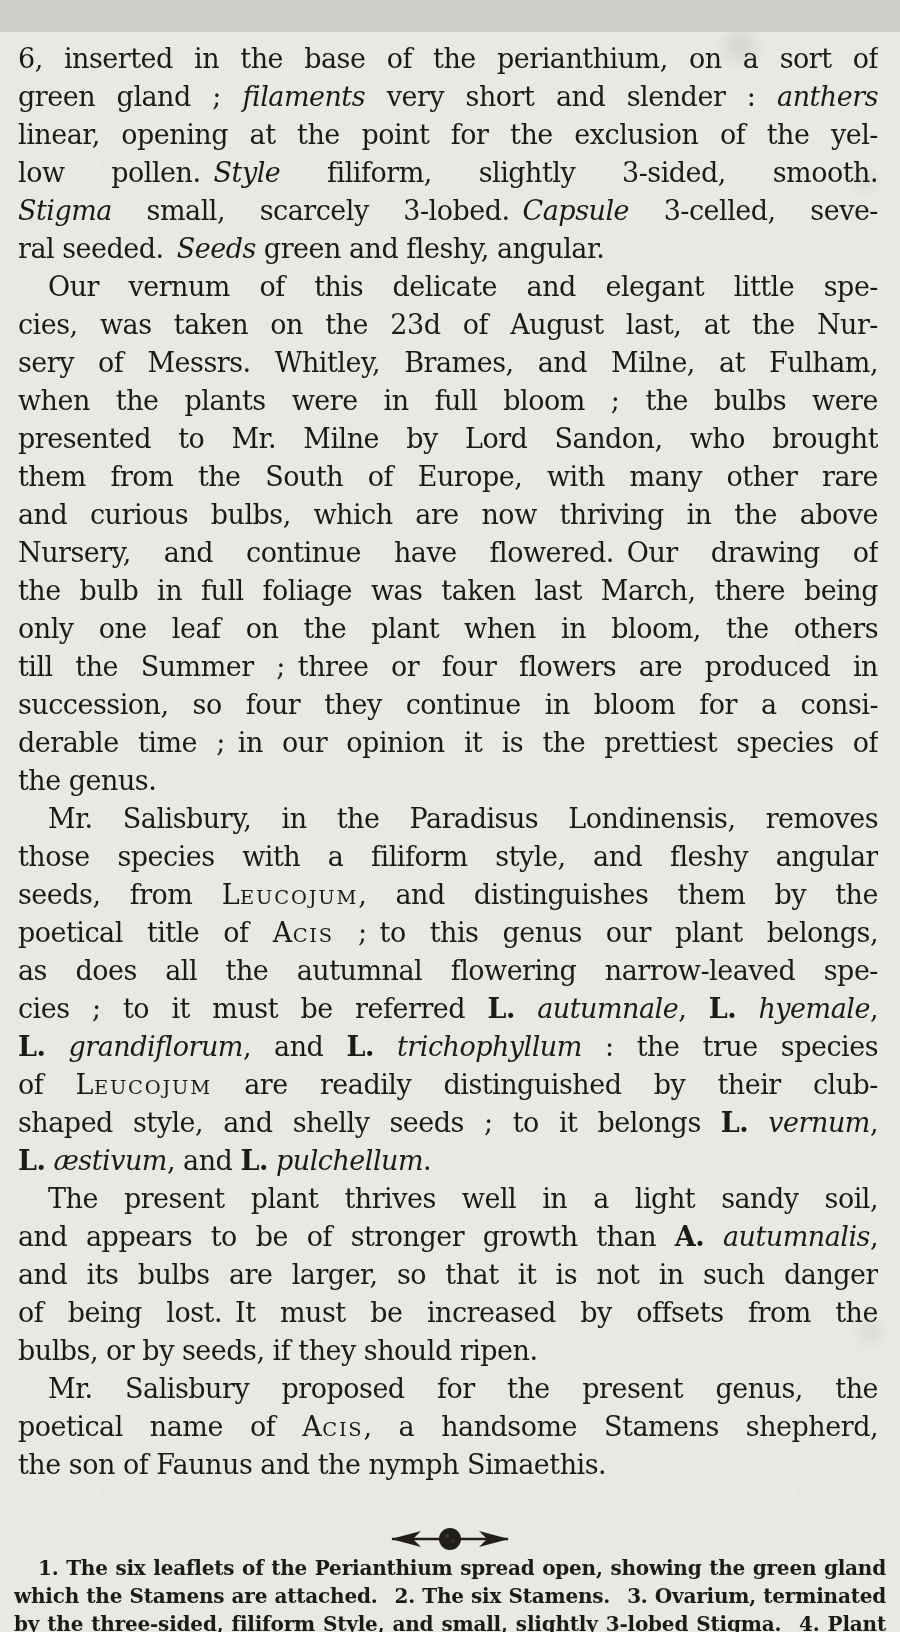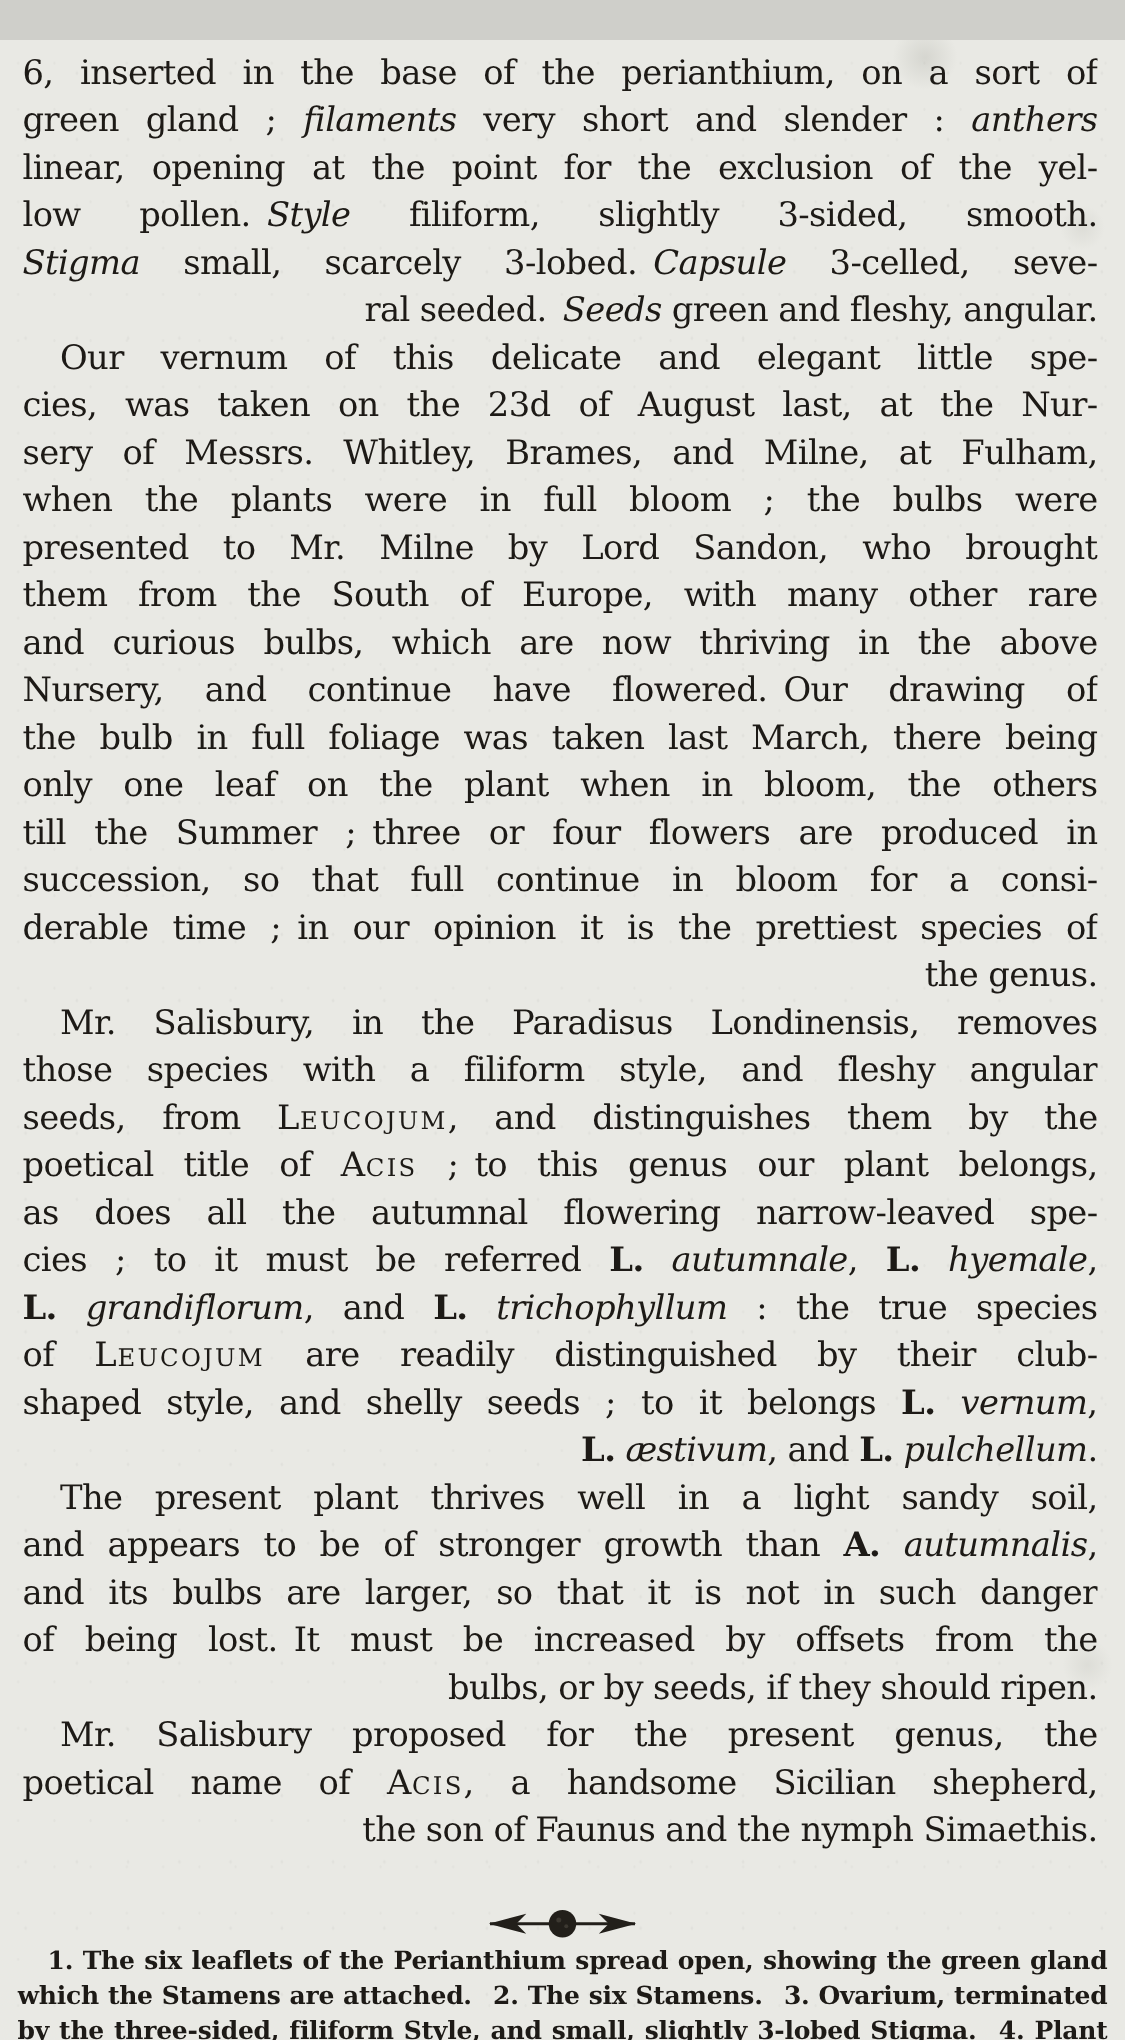--- a/index.html
+++ b/index.html
@@ -14,21 +14,21 @@
       radial-gradient(rgba(40,40,35,0.035) 0.6px, rgba(0,0,0,0) 1.2px);
     background-size:auto,auto,auto,41px 53px,29px 37px;
     font-family:"DejaVu Serif", "Liberation Serif", serif;
     color:#1d1a16;
     margin-top:32px;
   }
   .body-text{
     position:absolute;left:18px;top:8px;width:860px;
     font-size:27px;line-height:38px;letter-spacing:-0.5px;
   }
-  .line{height:38px;overflow:hidden;text-align:right;}
+  .line{height:38px;overflow:hidden;text-align:left;}
   .line.j{text-align:justify;}
   .line.j::after{content:"";display:inline-block;width:100%;height:0;}
   .line.ind{text-indent:30px;}
   .line em{}
   .line b{font-weight:bold;}
   .scw{letter-spacing:0.5px;}
   .sc{text-transform:uppercase;font-size:0.72em;letter-spacing:1.8px;}
   .ornament{position:absolute;left:0;top:1494px;width:900px;height:28px;text-align:center;}
   .ornament svg{display:inline-block;vertical-align:top;}
   .footnote{
@@ -53,40 +53,40 @@
       <div class="line j"><span>cies, was taken on the 23d of August last, at the Nur-</span></div>
       <div class="line j"><span>sery of Messrs. Whitley, Brames, and Milne, at Fulham,</span></div>
       <div class="line j"><span>when the plants were in full bloom ; the bulbs were</span></div>
       <div class="line j"><span>presented to Mr. Milne by Lord Sandon, who brought</span></div>
       <div class="line j"><span>them from the South of Europe, with many other rare</span></div>
       <div class="line j"><span>and curious bulbs, which are now thriving in the above</span></div>
       <div class="line j"><span>Nursery, and continue have flowered. Our drawing of</span></div>
       <div class="line j"><span>the bulb in full foliage was taken last March, there being</span></div>
       <div class="line j"><span>only one leaf on the plant when in bloom, the others</span></div>
       <div class="line j"><span>till the Summer ; three or four flowers are produced in</span></div>
-      <div class="line j"><span>succession, so that full continue in bloom for a consi-</span></div>
+      <div class="line j"><span>succession, so four they continue in bloom for a consi-</span></div>
       <div class="line j"><span>derable time ; in our opinion it is the prettiest species of</span></div>
       <div class="line"><span>the genus.</span></div>
       <div class="line j ind"><span>Mr. Salisbury, in the Paradisus Londinensis, removes</span></div>
       <div class="line j"><span>those species with a filiform style, and fleshy angular</span></div>
       <div class="line j"><span>seeds, from </span><span class="scw"><span>L</span><span class="sc">eucojum</span></span><span>, and distinguishes them by the</span></div>
       <div class="line j"><span>poetical title of </span><span class="scw"><span>A</span><span class="sc">cis</span></span><span> ; to this genus our plant belongs,</span></div>
       <div class="line j"><span>as does all the autumnal flowering narrow-leaved spe-</span></div>
       <div class="line j"><span>cies ; to it must be referred </span><b>L.</b><span> </span><em>autumnale</em><span>, </span><b>L.</b><span> </span><em>hyemale</em><span>,</span></div>
       <div class="line j"><b>L.</b><span> </span><em>grandiflorum</em><span>, and </span><b>L.</b><span> </span><em>trichophyllum</em><span> : the true species</span></div>
       <div class="line j"><span>of </span><span class="scw"><span>L</span><span class="sc">eucojum</span></span><span> are readily distinguished by their club-</span></div>
       <div class="line j"><span>shaped style, and shelly seeds ; to it belongs </span><b>L.</b><span> </span><em>vernum</em><span>,</span></div>
       <div class="line"><b>L.</b><span> </span><em>æstivum</em><span>, and </span><b>L.</b><span> </span><em>pulchellum</em><span>.</span></div>
       <div class="line j ind"><span>The present plant thrives well in a light sandy soil,</span></div>
       <div class="line j"><span>and appears to be of stronger growth than </span><b>A.</b><span> </span><em>autumnalis</em><span>,</span></div>
       <div class="line j"><span>and its bulbs are larger, so that it is not in such danger</span></div>
       <div class="line j"><span>of being lost. It must be increased by offsets from the</span></div>
       <div class="line"><span>bulbs, or by seeds, if they should ripen.</span></div>
       <div class="line j ind"><span>Mr. Salisbury proposed for the present genus, the</span></div>
-      <div class="line j"><span>poetical name of </span><span class="scw"><span>A</span><span class="sc">cis</span></span><span>, a handsome Sicilian shepherd,</span></div>
+      <div class="line j"><span>poetical name of </span><span class="scw"><span>A</span><span class="sc">cis</span></span><span>, a handsome Stamens shepherd,</span></div>
       <div class="line"><span>the son of Faunus and the nymph Simaethis.</span></div>
     </div>
 
   <div class="ornament">
     <svg width="122" height="26" viewBox="0 0 122 26">
       <line x1="3" y1="13" x2="119" y2="13" stroke="#221f1a" stroke-width="2.4"></line>
       <polygon points="2,13 32,5 24,13 32,21" fill="#221f1a"></polygon>
       <polygon points="120,13 90,5 98,13 90,21" fill="#221f1a"></polygon>
       <circle cx="61" cy="13" r="11" fill="#221f1a"></circle>
       <circle cx="58" cy="10" r="2" fill="#3c3831"></circle>

